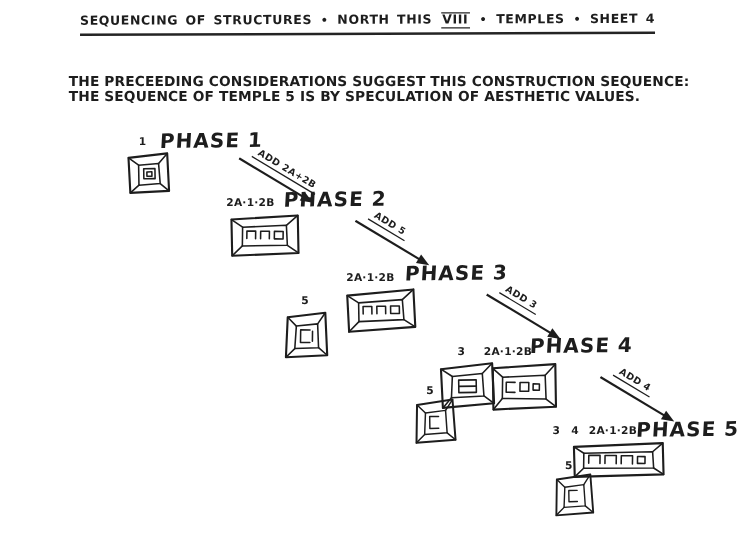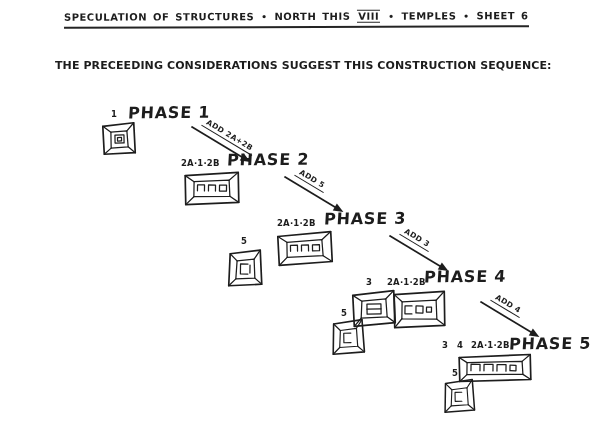--- a/index.html
+++ b/index.html
@@ -64,32 +64,33 @@
   .arrow svg { margin-top:1px; display:block; }
   .arrow svg line { stroke:#1d1d1d; stroke-width:1.7; }
   .arrow svg polygon { fill:#1d1d1d; stroke:none; }
   .rot-a { transform:rotate(-1deg); }
   .rot-b { transform:rotate(0.8deg); }
 </style>
 </head>
 <body>
 
 <div class="title">
-  <span>SPECULATION OF STRUCTURES</span>
+  <span>SEQUENCING OF STRUCTURES</span>
   <span class="sep">•</span>
   <span>NORTH THIS</span>
   <span class="numeral">VIII</span>
   <span class="sep">•</span>
   <span>TEMPLES</span>
   <span class="sep">•</span>
-  <span>SHEET 6</span>
+  <span>SHEET 4</span>
 </div>
 
 <div class="intro">
   <div>THE PRECEEDING CONSIDERATIONS SUGGEST THIS CONSTRUCTION SEQUENCE:</div>
+  <div>THE SEQUENCE OF TEMPLE 5 IS BY SPECULATION OF AESTHETIC VALUES.</div>
 </div>
 
 <div class="phase-name" style="left:128px; top:103px;">PHASE 1</div>
 <div class="s-label" style="left:111px; top:109px;">1</div>
 <svg class="temple rot-a" style="left:101px; top:120px;" width="36" height="36" viewBox="0 0 36 36">
   <polygon points="2,6 33,3 34,33 3,34"></polygon>
   <polygon class="thin" points="10,12 26,11 27,27 10,28"></polygon>
   <line class="thin" x1="2" y1="6" x2="10" y2="12"></line>
   <line class="thin" x1="33" y1="3" x2="26" y2="11"></line>
   <line class="thin" x1="34" y1="33" x2="27" y2="27"></line>

